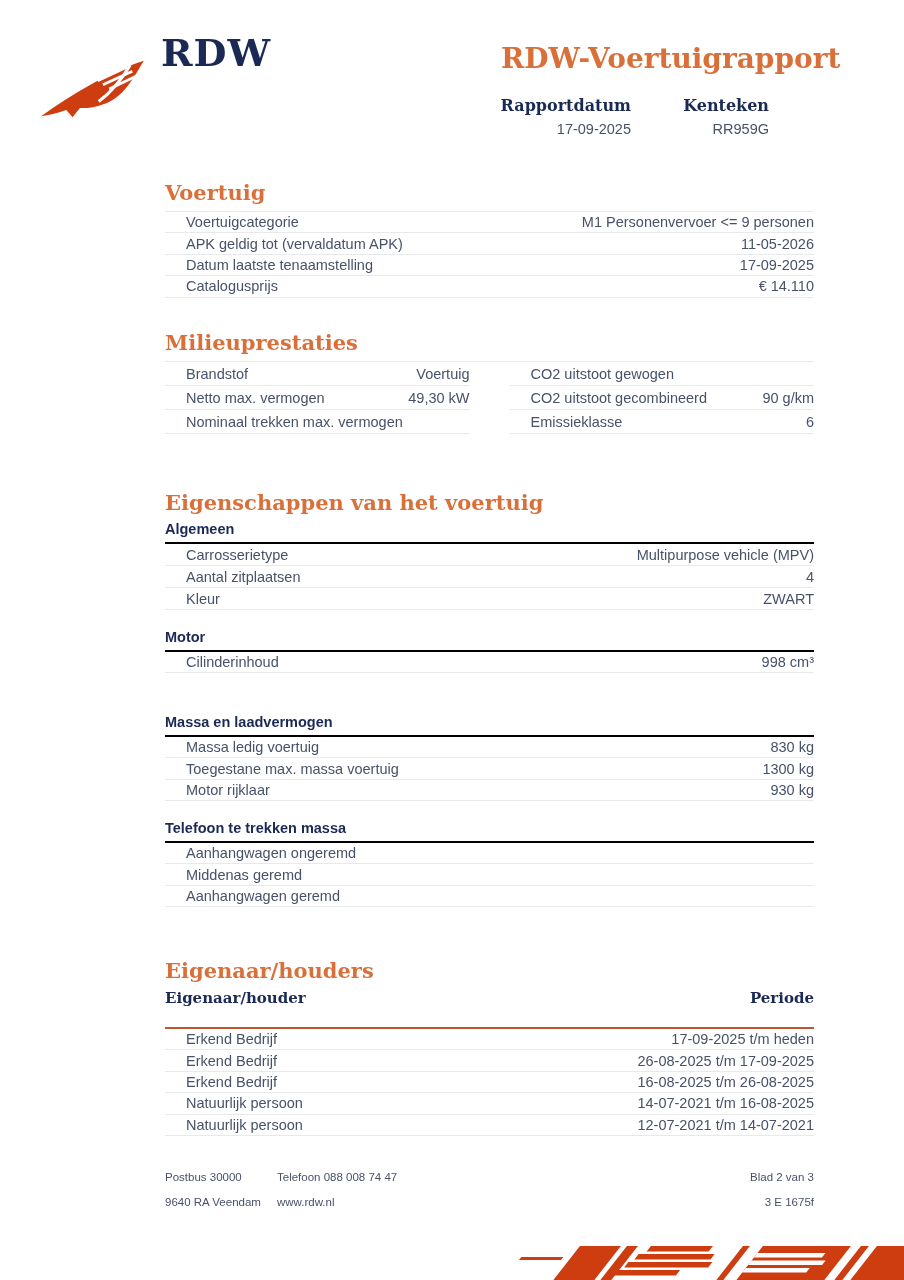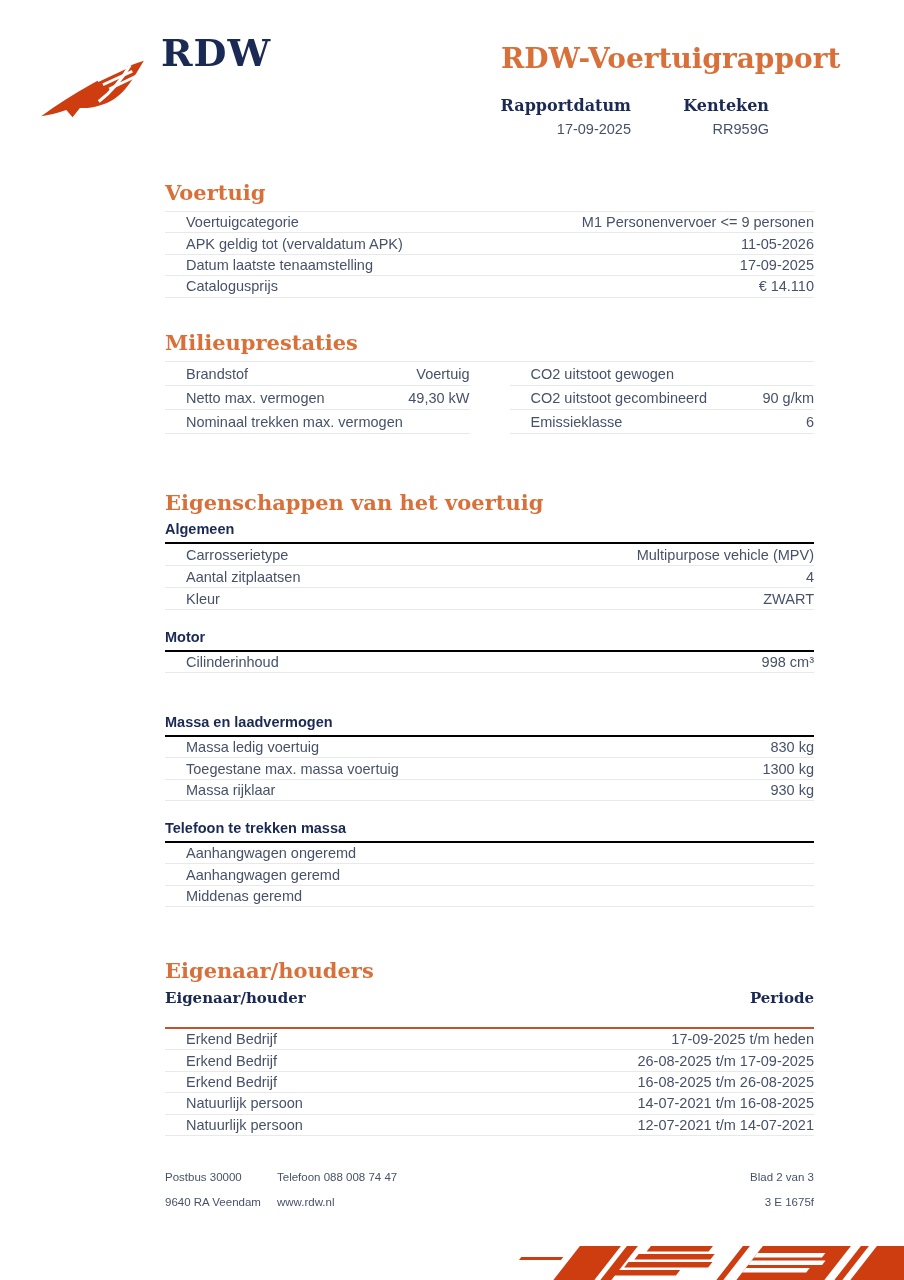--- a/index.html
+++ b/index.html
@@ -173,37 +173,37 @@
     <div class="sub-title">Massa en laadvermogen</div>
     <div class="row">
       <span class="lbl">Massa ledig voertuig</span>
       <span class="val">830 kg</span>
     </div>
     <div class="row">
       <span class="lbl">Toegestane max. massa voertuig</span>
       <span class="val">1300 kg</span>
     </div>
     <div class="row">
-      <span class="lbl">Massa rijklaar</span>
+      <span class="lbl">Motor rijklaar</span>
       <span class="val">930 kg</span>
     </div>
   </div>
 
   <div class="sec" style="top:820px;">
     <div class="sub-title">Telefoon te trekken massa</div>
     <div class="row">
       <span class="lbl">Aanhangwagen ongeremd</span>
       <span class="val"></span>
     </div>
     <div class="row">
+      <span class="lbl">Middenas geremd</span>
+      <span class="val"></span>
+    </div>
+    <div class="row">
       <span class="lbl">Aanhangwagen geremd</span>
-      <span class="val"></span>
-    </div>
-    <div class="row">
-      <span class="lbl">Middenas geremd</span>
       <span class="val"></span>
     </div>
   </div>
 
   <div class="sec" style="top:947px;">
     <div class="sec-title" style="padding-bottom:0;margin-top:11px;">Eigenaar/houders</div>
     <div class="table-head">
       <span>Eigenaar/houder</span>
       <span>Periode</span>
     </div>

